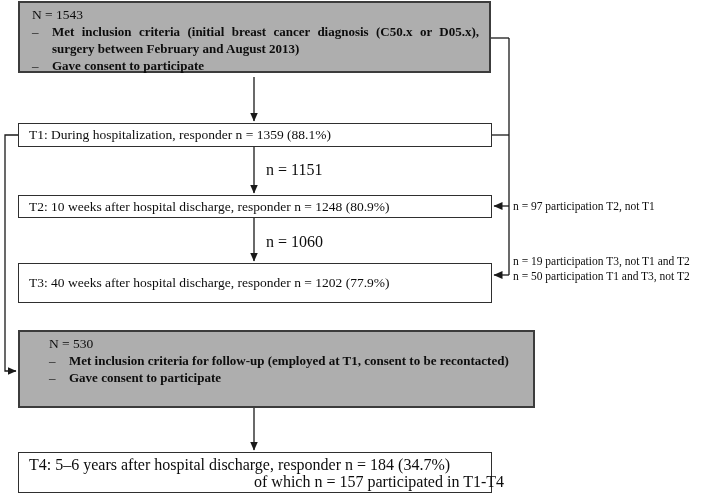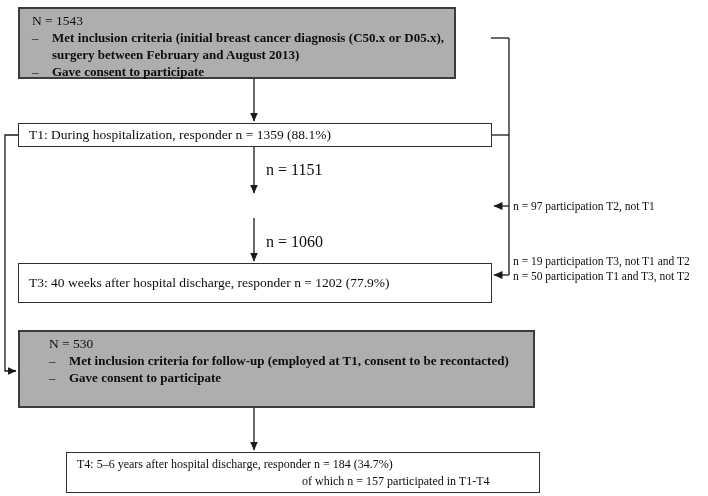--- a/index.html
+++ b/index.html
@@ -52,23 +52,22 @@
     width: 20px;
   }
   .bullet .text {
     flex: 1;
     text-align: justify;
     padding-right: 2px;
     font-weight: bold;
   }
   .t4-box {
     padding: 3px 10px;
-    font-size: 12px;
+    font-size: 16px;
     line-height: 17px;
-    margin-left: 48px;
   }
   .t4-sub {
     margin-left: 225px;
     white-space: nowrap;
   }
   .flow-label {
     position: absolute;
     font-size: 16px;
     white-space: nowrap;
   }
@@ -98,38 +97,41 @@
 
     <polyline points="18,135 5,135 5,371 16,371" fill="none" stroke="#1a1a1a" stroke-width="1.3" marker-end="url(#arr)"></polyline>
 
     <line x1="491" y1="38" x2="509" y2="38" stroke="#1a1a1a" stroke-width="1.3"></line>
     <line x1="492" y1="135" x2="509" y2="135" stroke="#1a1a1a" stroke-width="1.3"></line>
     <line x1="509" y1="38" x2="509" y2="275" stroke="#1a1a1a" stroke-width="1.3"></line>
     <line x1="509" y1="206" x2="494" y2="206" stroke="#1a1a1a" stroke-width="1.3" marker-end="url(#arr)"></line>
     <line x1="509" y1="275" x2="494" y2="275" stroke="#1a1a1a" stroke-width="1.3" marker-end="url(#arr)"></line>
   </svg>
 
-  <div class="box gray" style="left:18px; top:7px; width:438px; height:72px;">
+  <div class="box gray" style="left:18px; top:1px; width:473px; height:72px;">
     <div class="nline">N = 1543</div>
     <div class="bullet">
       <span class="marker">–</span>
       <span class="text">Met inclusion criteria (initial breast cancer diagnosis (C50.x or D05.x), surgery between February and August 2013)</span>
     </div>
     <div class="bullet">
       <span class="marker">–</span>
       <span class="text">Gave consent to participate</span>
     </div>
   </div>
 
   <div class="box label-box" style="left:18px; top:123px; width:474px; height:24px;">
     <span>T1: During hospitalization, responder n = 1359 (88.1%)</span>
   </div>
 
   <div class="flow-label" style="left:266px; top:161px;">n = 1151</div>
 
+  <div class="box label-box" style="left:18px; top:195px; width:474px; height:23px;">
+    <span>T2: 10 weeks after hospital discharge, responder n = 1248 (80.9%)</span>
+  </div>
 
   <div class="flow-label" style="left:266px; top:233px;">n = 1060</div>
 
   <div class="box label-box" style="left:18px; top:263px; width:474px; height:40px;">
     <span>T3: 40 weeks after hospital discharge, responder n = 1202 (77.9%)</span>
   </div>
 
   <div class="side-note" style="left:513px; top:199px;text-align:center;">n = 97 participation T2, not T1</div>
 
   <div class="side-note" style="left:513px; top:254px;">

